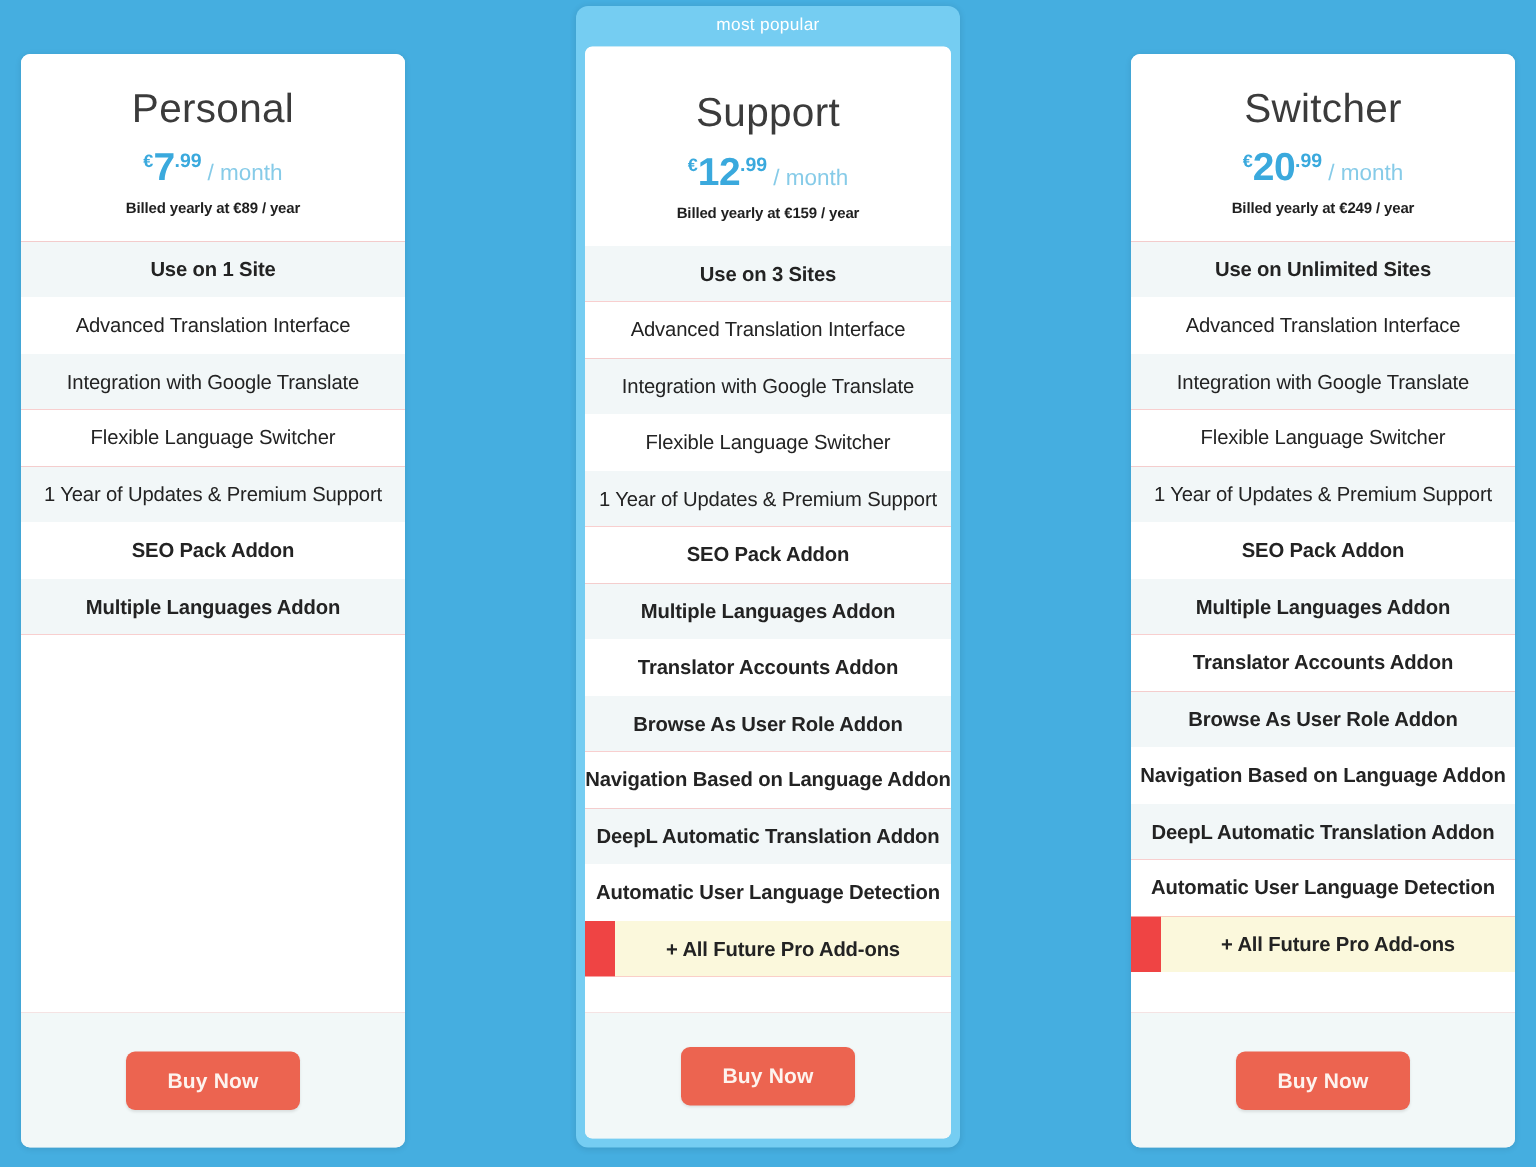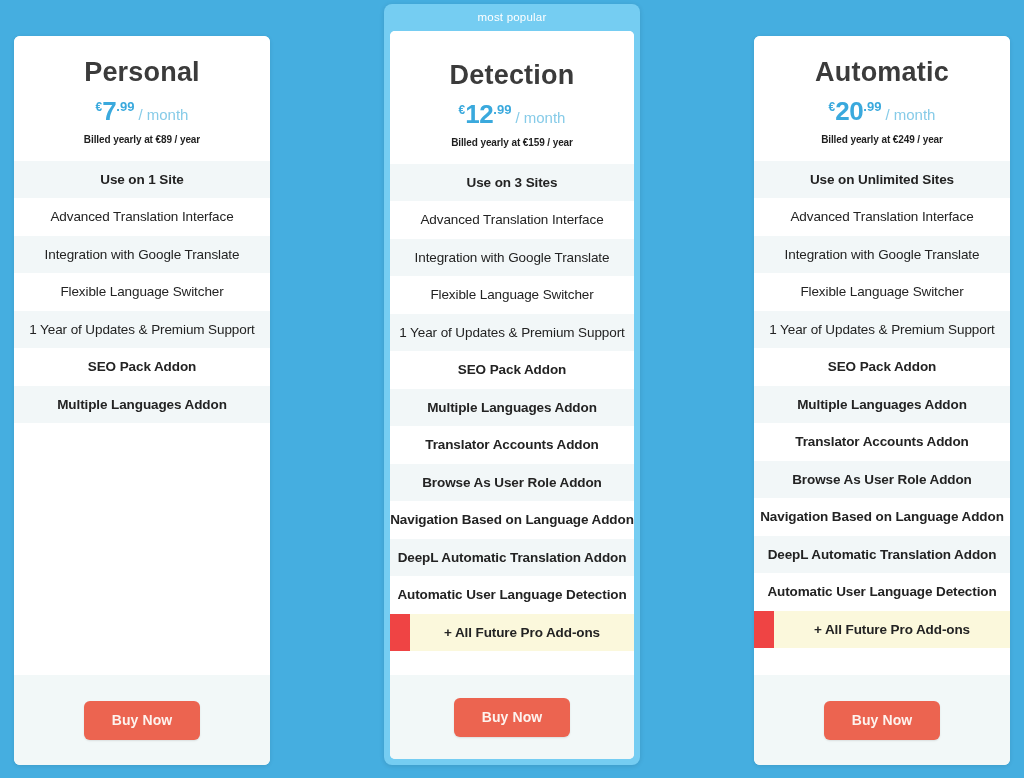--- a/index.html
+++ b/index.html
@@ -74,21 +74,21 @@
   .plan-head {
     background: #ffffff;
     padding-top: 22px;
     padding-bottom: 16px;
     text-align: center;
   }
   .plan--featured .plan-head { padding-top: 30px; }
 
   .plan-title {
     font-size: 27px;
-    font-weight: 700;
+    font-weight: 400;
     color: #3b3b3b;
     letter-spacing: .2px;
     margin: 0 0 10px 0;
     line-height: 1.1;
   }
 
   .price-row {
     margin: 0 0 10px 0;
     color: #3aa9dd;
     white-space: nowrap;
@@ -199,21 +199,21 @@
         <div class="features-filler"></div>
       </div>
       <div class="plan-foot">
         <button class="buy-btn">Buy Now</button>
       </div>
     </div>
     <div class="plan plan--featured">
       <div class="featured-badge">most popular</div>
       <div class="featured-inner">
         <div class="plan-head">
-          <div class="plan-title">Detection</div>
+          <div class="plan-title">Support</div>
           <div class="price-row"><span class="price-cur">€</span><span class="price-int">12</span><span class="price-dec">.99</span><span class="price-per">/ month</span></div>
           <div class="plan-billing">Billed yearly at €159 / year</div>
         </div>
         <div class="features">
           <div class="feature odd bold">Use on 3 Sites</div>
           <div class="feature even">Advanced Translation Interface</div>
           <div class="feature odd">Integration with Google Translate</div>
           <div class="feature even">Flexible Language Switcher</div>
           <div class="feature odd">1 Year of Updates &amp; Premium Support</div>
           <div class="feature even bold">SEO Pack Addon</div>
@@ -226,21 +226,21 @@
           <div class="feature odd bold highlight">+ All Future Pro Add-ons</div>
           <div class="features-filler"></div>
         </div>
         <div class="plan-foot">
           <button class="buy-btn">Buy Now</button>
         </div>
       </div>
     </div>
     <div class="plan plan--side">
       <div class="plan-head">
-        <div class="plan-title">Automatic</div>
+        <div class="plan-title">Switcher</div>
         <div class="price-row"><span class="price-cur">€</span><span class="price-int">20</span><span class="price-dec">.99</span><span class="price-per">/ month</span></div>
         <div class="plan-billing">Billed yearly at €249 / year</div>
       </div>
       <div class="features">
         <div class="feature odd bold">Use on Unlimited Sites</div>
         <div class="feature even">Advanced Translation Interface</div>
         <div class="feature odd">Integration with Google Translate</div>
         <div class="feature even">Flexible Language Switcher</div>
         <div class="feature odd">1 Year of Updates &amp; Premium Support</div>
         <div class="feature even bold">SEO Pack Addon</div>

